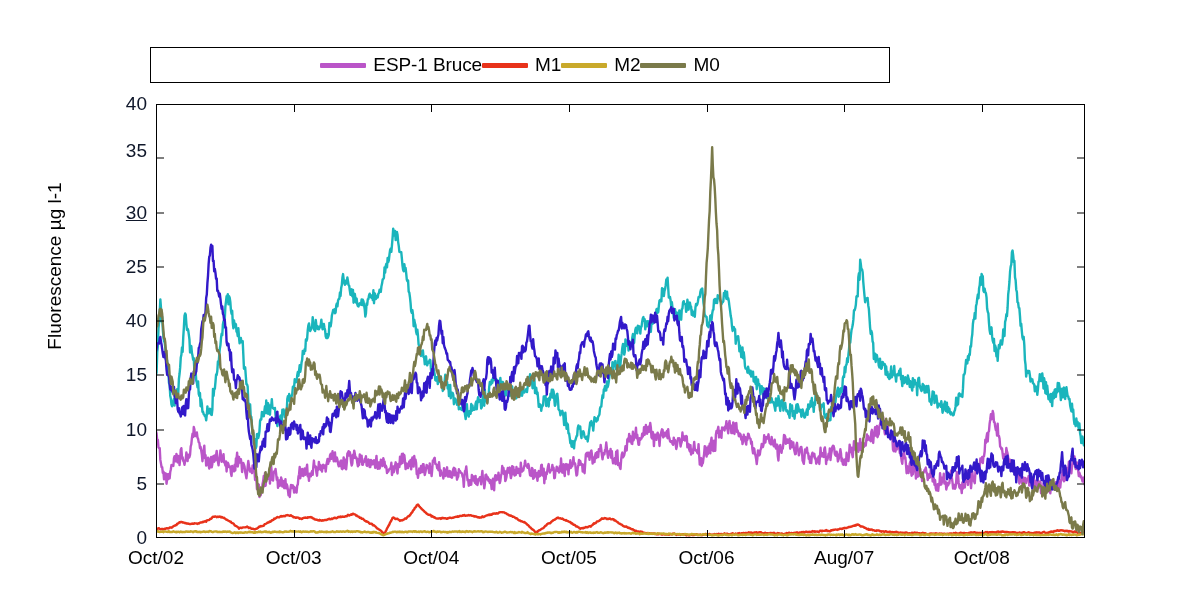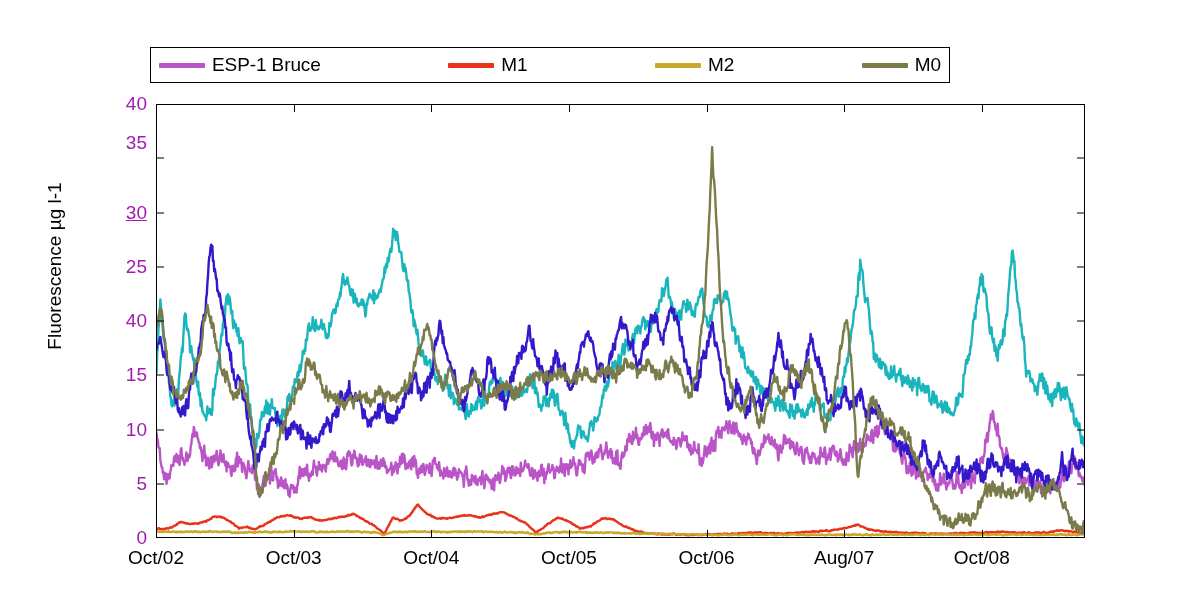--- a/index.html
+++ b/index.html
@@ -18,28 +18,28 @@
     position: relative;
     width: 1200px;
     height: 600px;
     background: #ffffff;
   }
   
   #legend {
     position: absolute;
     left: 150px;
     top: 47px;
-    width: 800px;
+    width: 740px;
     height: 36px;
     border: 1px solid #000000;
     background: #ffffff;
     box-sizing: border-box;
     display: flex;
     align-items: center;
-    justify-content: space-between;
+    justify-content: center;
     padding: 0 8px;
   }
   .legend-entry {
     display: flex;
     align-items: center;
     gap: 7px;
     white-space: nowrap;
   }
   .legend-swatch {
     display: block;
@@ -82,21 +82,21 @@
     position: absolute;
     inset: 0;
     display: block;
   }
   .ytick-label {
     position: absolute;
     right: 100%;
     margin-right: 9px;
     transform: translateY(-50%);
     font-size: 19px;
-    color: #a21caf;
+    color: #0f172a;
     white-space: nowrap;
   }
   .ytick-mark {
     position: absolute;
     left: 0;
     width: 8px;
     height: 0;
     border-top: 1px solid #000000;
     transform: translateY(-50%);
   }
@@ -173,21 +173,21 @@
       <div class="ytick-mark right" style="top: 271.25px;"></div>
       <div class="ytick-label" style="top: 217px;">40</div>
       <div class="ytick-mark " style="top: 217px;"></div>
       <div class="ytick-mark right" style="top: 217px;"></div>
       <div class="ytick-label" style="top: 162.75px;">25</div>
       <div class="ytick-mark " style="top: 162.75px;"></div>
       <div class="ytick-mark right" style="top: 162.75px;"></div>
       <div class="ytick-label" style="top: 108.5px; text-decoration: underline;">30</div>
       <div class="ytick-mark " style="top: 108.5px;"></div>
       <div class="ytick-mark right" style="top: 108.5px;"></div>
-      <div class="ytick-label" style="top: 39px;">35</div>
+      <div class="ytick-label" style="top: 47px;">35</div>
       <div class="ytick-mark " style="top: 54.25px;"></div>
       <div class="ytick-mark right" style="top: 54.25px;"></div>
       <div class="ytick-label" style="top: 0px;">40</div>
       <div class="xtick-label" style="left: 0px;">Oct/02</div>
       <div class="xtick-label" style="left: 137.63px;">Oct/03</div>
       <div class="xtick-mark " style="left: 137.63px;"></div>
       <div class="xtick-mark top" style="left: 137.63px;"></div>
       <div class="xtick-label" style="left: 275.259px; text-align: right;">Oct/04</div>
       <div class="xtick-mark " style="left: 275.259px;"></div>
       <div class="xtick-mark top" style="left: 275.259px;"></div>

